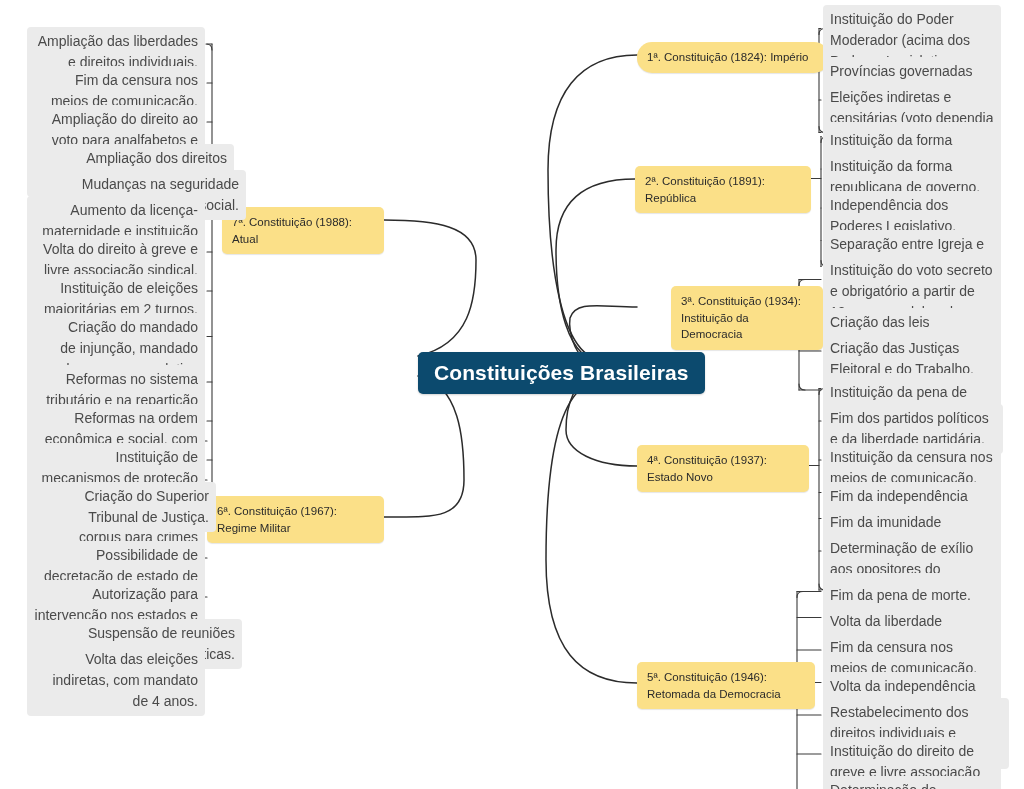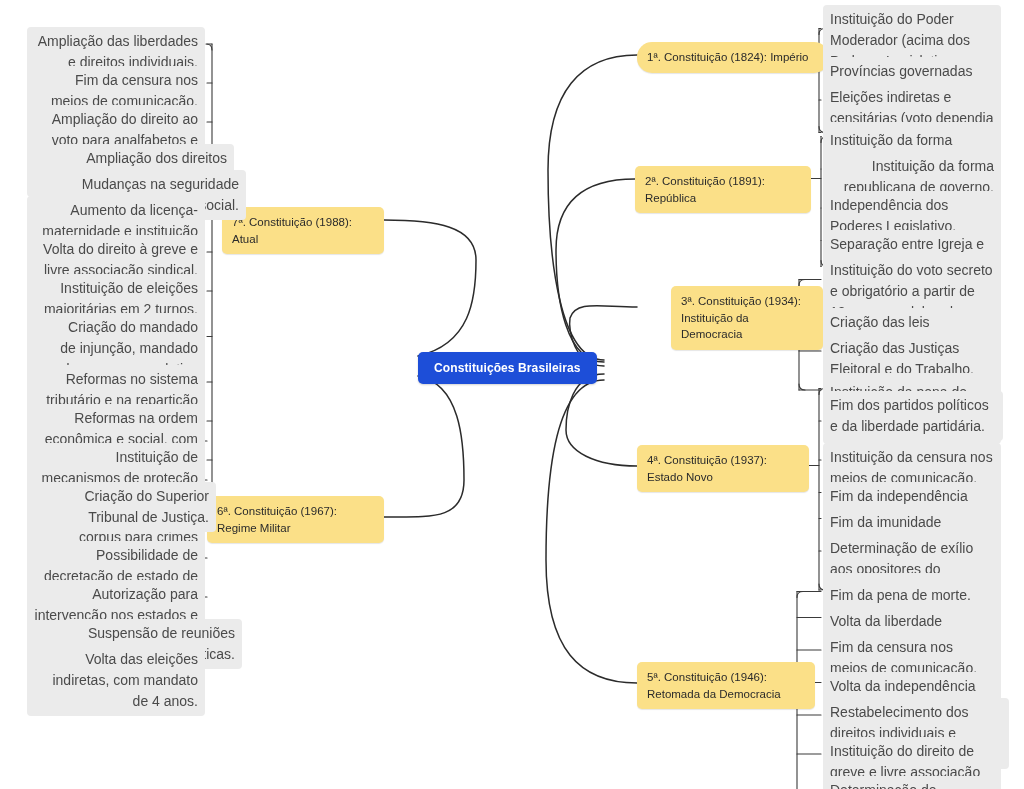--- a/index.html
+++ b/index.html
@@ -10,23 +10,23 @@
     overflow:hidden;
     position:relative;
   }
   #canvas{position:absolute;left:0;top:0;width:1024px;height:789px;}
   #links{position:absolute;left:0;top:0;width:1024px;height:789px;pointer-events:none;}
 
   .node{position:absolute;box-sizing:border-box;}
 
   
   .central{
-    background:#1d4ed8;
+    background:#0c4a6e;
     color:#ffffff;
-    font-size:12px;
+    font-size:21px;
     font-weight:bold;
     border-radius:5px;
     padding:9px 16px;
     letter-spacing:.1px;
     white-space:nowrap;
     box-shadow:0 1px 2px rgba(0,0,0,.18);
   }
 
   
   .branch{
@@ -147,32 +147,32 @@
       </g>
   </svg>
 <div class="node central" style="left: 418px; top: 352px;">Constituições Brasileiras</div>
     <div class="node branch" style="left: 637px; top: 42px; width: 192px; border-radius: 15px;">1ª. Constituição (1824): Império</div>
     <div class="node leaf right" style="left: 823px; width: 178px; top: 5px; visibility: visible;">Instituição do Poder Moderador (acima dos Poderes Legislativo, Executivo e Judiciário).</div>
     <div class="node leaf right" style="left: 823px; width: 178px; top: 57px; visibility: visible;">Províncias governadas por Presidentes.</div>
     <div class="node leaf right" style="left: 823px; width: 178px; top: 83px; visibility: visible;">Eleições indiretas e censitárias (voto dependia de requisitos econômicos).</div>
     <div class="node leaf right" style="left: 823px; width: 178px; top: 122px; visibility: visible;">Duração mais longa da história (65 anos).</div>
     <div class="node branch" style="left: 635px; top: 166px; width: 176px;">2ª. Constituição (1891): República</div>
     <div class="node leaf right" style="left: 823px; width: 178px; top: 126px; visibility: visible;">Instituição da forma federativa de Estado.</div>
-    <div class="node leaf right" style="left: 823px; width: 178px; top: 152px; visibility: visible; text-align: right;">Instituição da forma republicana de governo.</div>
+    <div class="node leaf right" style="left: 823px; width: 178px; top: 152px; visibility: visible;">Instituição da forma republicana de governo.</div>
     <div class="node leaf right" style="left: 823px; width: 178px; top: 191px; visibility: visible;">Independência dos Poderes Legislativo, Executivo e Judiciário.</div>
     <div class="node leaf right" style="left: 823px; width: 178px; top: 230px; visibility: visible;">Separação entre Igreja e Estado.</div>
     <div class="node leaf right" style="left: 823px; width: 178px; top: 256px; visibility: visible;">Instituição do habeas corpus.</div>
     <div class="node branch" style="left: 671px; top: 286px; width: 152px;">3ª. Constituição (1934): Instituição da Democracia</div>
     <div class="node leaf right" style="left: 823px; width: 178px; top: 256px; visibility: visible;">Instituição do voto secreto e obrigatório a partir de 18 anos, englobando as mulheres.</div>
     <div class="node leaf right" style="left: 823px; width: 178px; top: 308px; visibility: visible;">Criação das leis trabalhistas.</div>
     <div class="node leaf right" style="left: 823px; width: 178px; top: 334px; visibility: visible;">Criação das Justiças Eleitoral e do Trabalho.</div>
     <div class="node leaf right" style="left: 823px; width: 178px; top: 373px; visibility: visible;">Instituição do mandado de segurança e da ação popular.</div>
     <div class="node branch" style="left: 637px; top: 445px; width: 172px;">4ª. Constituição (1937): Estado Novo</div>
     <div class="node leaf right" style="left: 823px; width: 178px; top: 378px; visibility: visible;">Instituição da pena de morte.</div>
-    <div class="node leaf right" style="left: 823px; width: 180px; top: 391px; visibility: visible;">Fim dos partidos políticos e da liberdade partidária.</div>
+    <div class="node leaf right" style="left: 823px; width: 180px; top: 404px; visibility: visible;">Fim dos partidos políticos e da liberdade partidária.</div>
     <div class="node leaf right" style="left: 823px; width: 178px; top: 443px; visibility: visible;">Instituição da censura nos meios de comunicação.</div>
     <div class="node leaf right" style="left: 823px; width: 178px; top: 482px; visibility: visible;">Fim da independência dos Poderes.</div>
     <div class="node leaf right" style="left: 823px; width: 178px; top: 508px; visibility: visible;">Fim da imunidade parlamentar.</div>
     <div class="node leaf right" style="left: 823px; width: 178px; top: 534px; visibility: visible;">Determinação de exílio aos opositores do governo.</div>
     <div class="node leaf right" style="left: 823px; width: 178px; top: 573px; visibility: visible;">Determinação de eleições indiretas, com mandato de 6 anos.</div>
     <div class="node branch" style="left: 637px; top: 662px; width: 178px;">5ª. Constituição (1946): Retomada da Democracia</div>
     <div class="node leaf right" style="left: 823px; width: 178px; top: 581px; visibility: visible;">Fim da pena de morte.</div>
     <div class="node leaf right" style="left: 823px; width: 178px; top: 607px; visibility: visible;">Volta da liberdade partidária.</div>
     <div class="node leaf right" style="left: 823px; width: 178px; top: 633px; visibility: visible;">Fim da censura nos meios de comunicação.</div>
     <div class="node leaf right" style="left: 823px; width: 178px; top: 672px; visibility: visible;">Volta da independência dos Poderes.</div>

